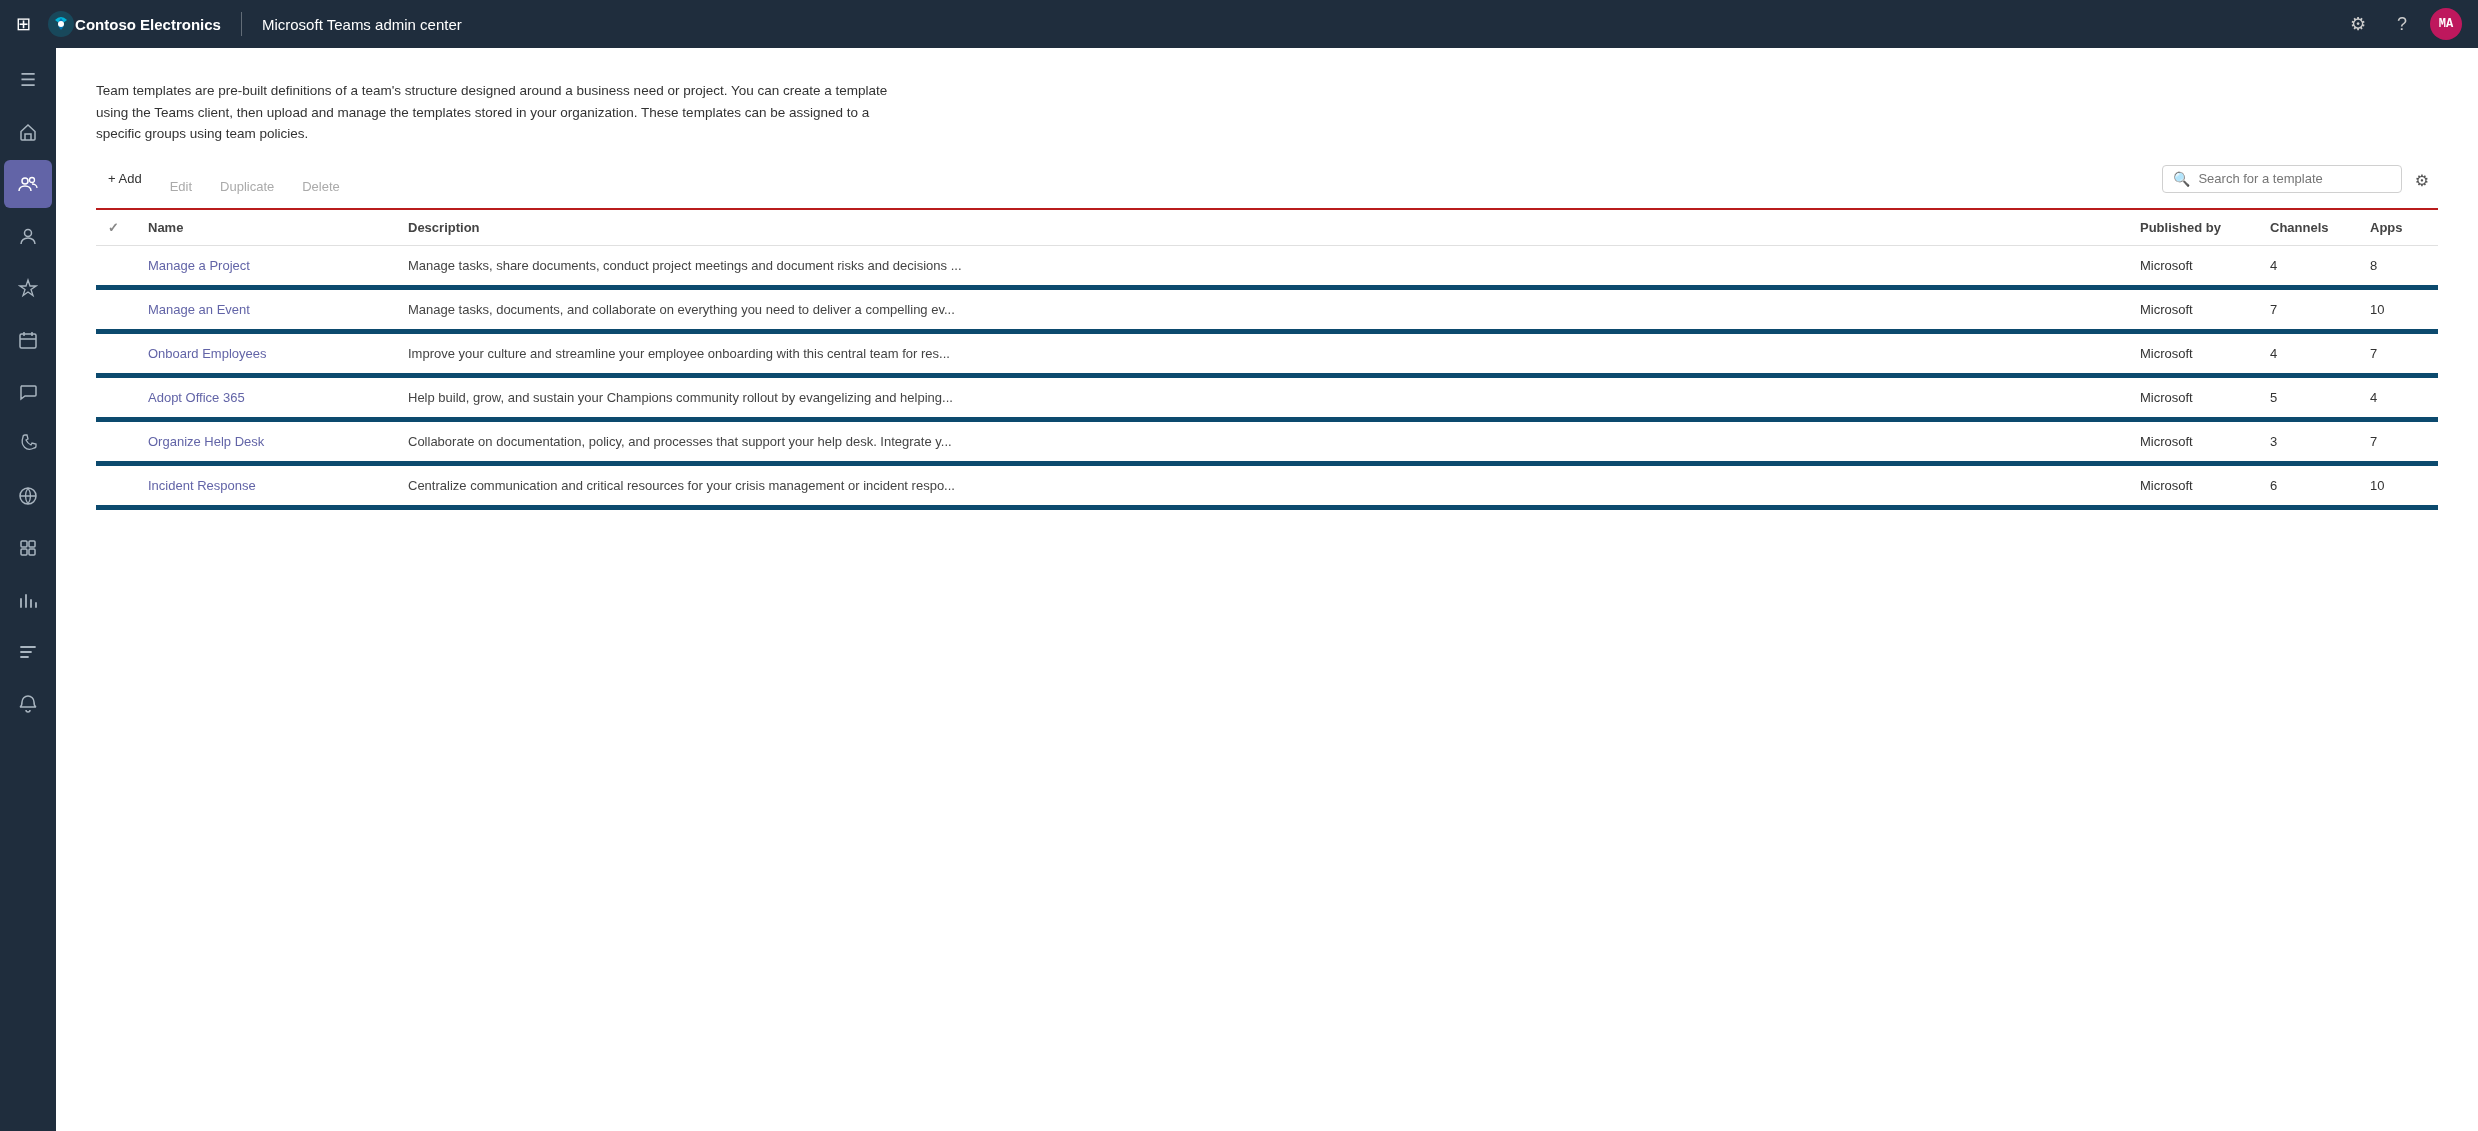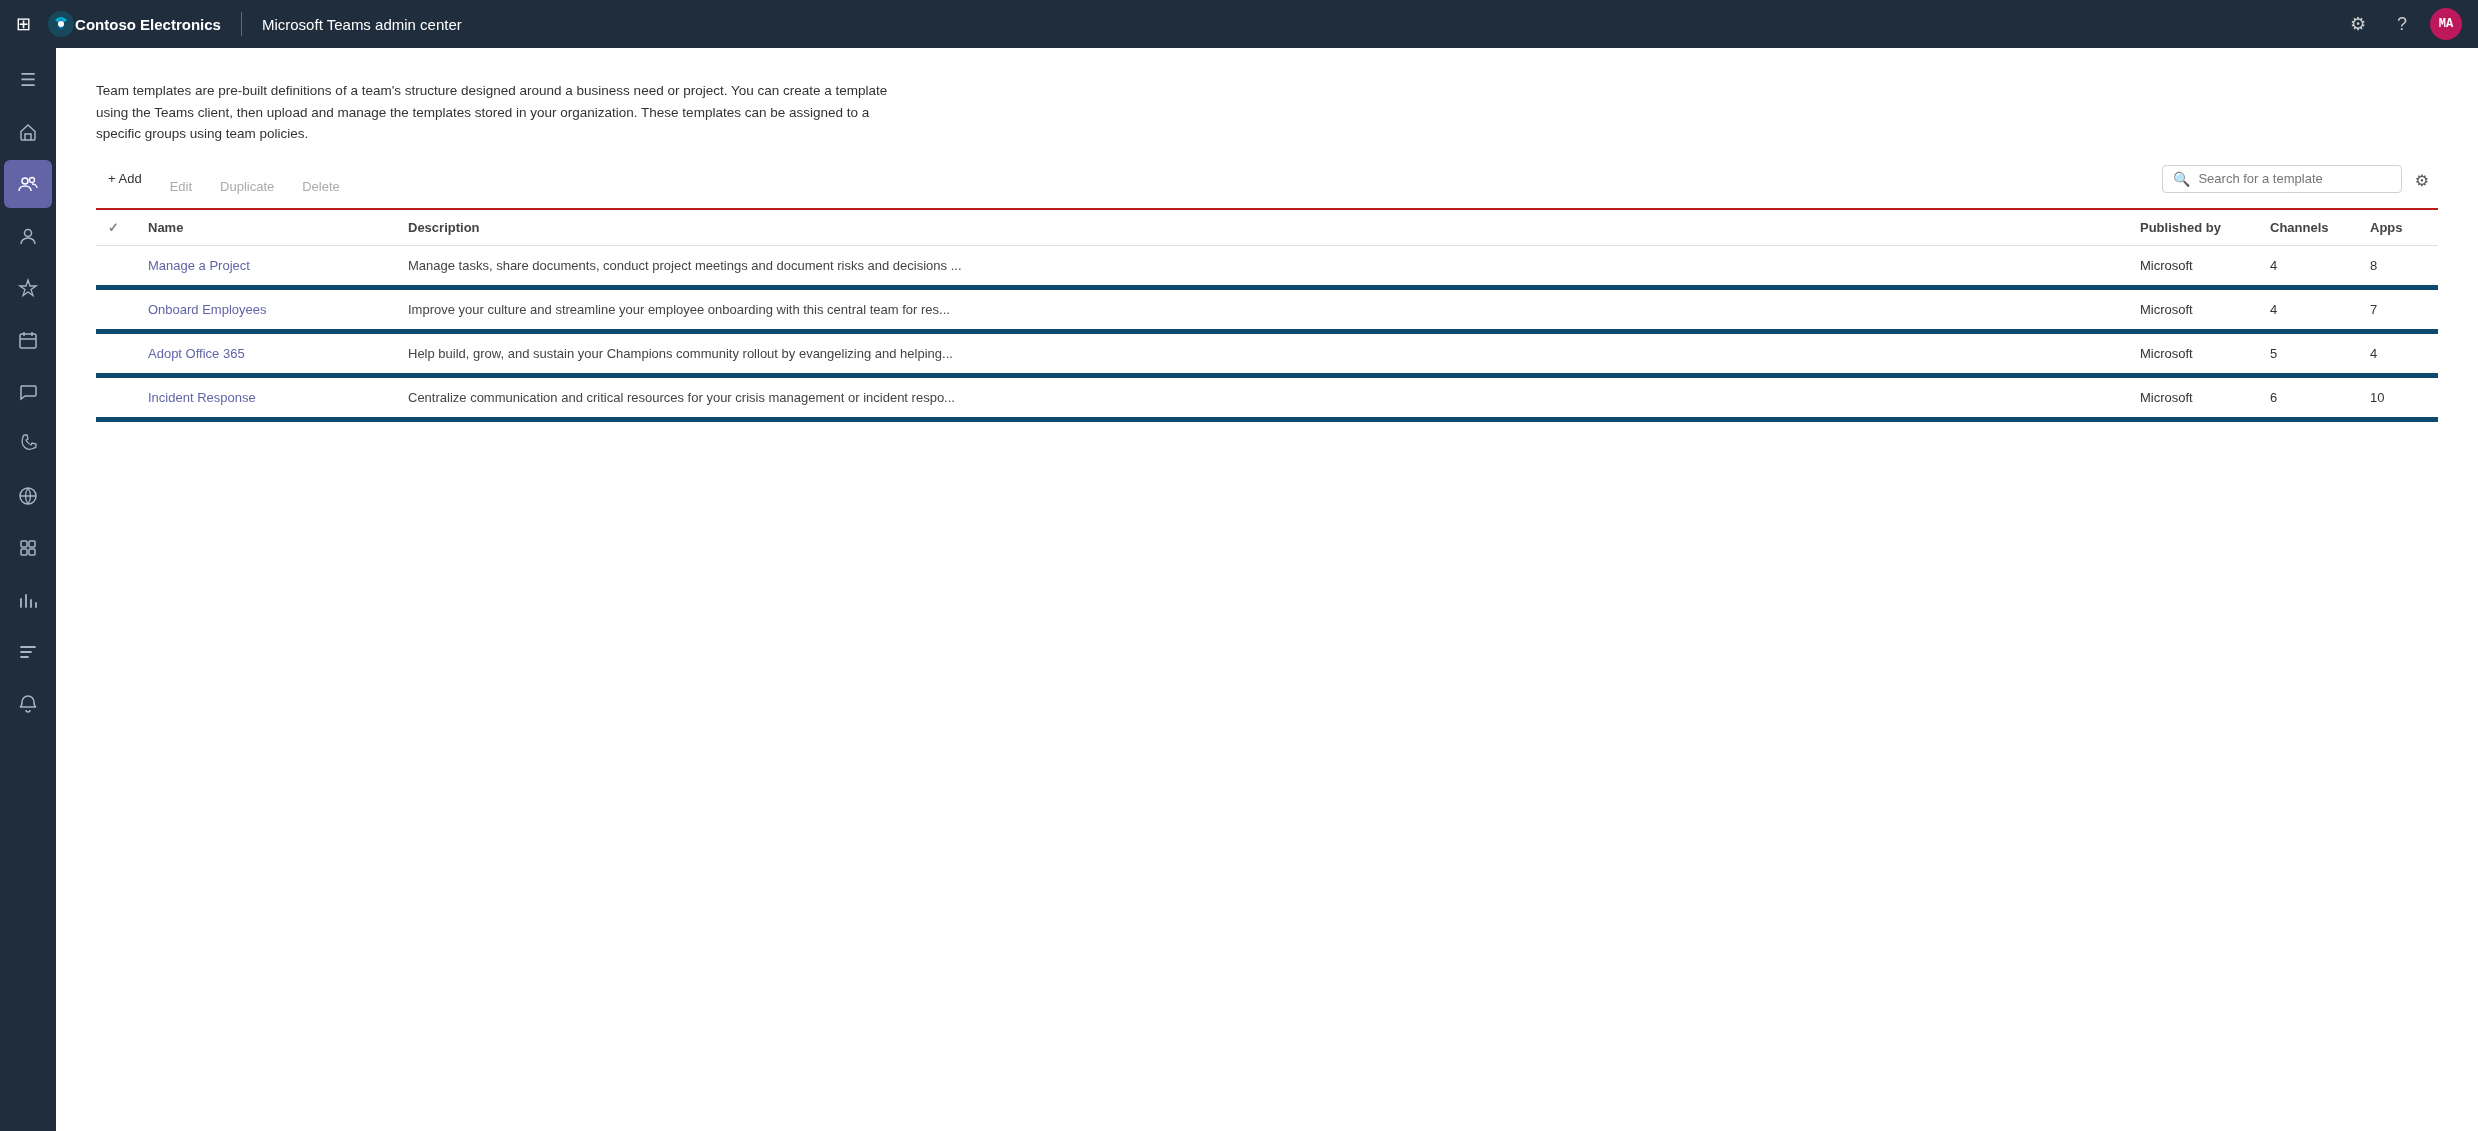--- a/index.html
+++ b/index.html
@@ -308,20 +308,32 @@
       <td class="col-desc">
         <span class="desc-text">Manage tasks, share documents, conduct project meetings and document risks and decisions ...</span>
       </td>
       <td class="col-pub">Microsoft</td>
       <td class="col-chan">4</td>
       <td class="col-apps">8</td>
     </tr>
             <tr>
       <td class="col-check"></td>
       <td class="col-name">
+        <a class="name-link" href="#">Manage an Event</a>
+      </td>
+      <td class="col-desc">
+        <span class="desc-text">Manage tasks, documents, and collaborate on everything you need to deliver a compelling ev...</span>
+      </td>
+      <td class="col-pub">Microsoft</td>
+      <td class="col-chan">7</td>
+      <td class="col-apps">10</td>
+    </tr>
+            <tr>
+      <td class="col-check"></td>
+      <td class="col-name">
         <a class="name-link" href="#">Onboard Employees</a>
       </td>
       <td class="col-desc">
         <span class="desc-text">Improve your culture and streamline your employee onboarding with this central team for res...</span>
       </td>
       <td class="col-pub">Microsoft</td>
       <td class="col-chan">4</td>
       <td class="col-apps">7</td>
     </tr>
             <tr>
@@ -332,20 +344,32 @@
       <td class="col-desc">
         <span class="desc-text">Help build, grow, and sustain your Champions community rollout by evangelizing and helping...</span>
       </td>
       <td class="col-pub">Microsoft</td>
       <td class="col-chan">5</td>
       <td class="col-apps">4</td>
     </tr>
             <tr>
       <td class="col-check"></td>
       <td class="col-name">
+        <a class="name-link" href="#">Organize Help Desk</a>
+      </td>
+      <td class="col-desc">
+        <span class="desc-text">Collaborate on documentation, policy, and processes that support your help desk. Integrate y...</span>
+      </td>
+      <td class="col-pub">Microsoft</td>
+      <td class="col-chan">3</td>
+      <td class="col-apps">7</td>
+    </tr>
+            <tr>
+      <td class="col-check"></td>
+      <td class="col-name">
         <a class="name-link" href="#">Incident Response</a>
       </td>
       <td class="col-desc">
         <span class="desc-text">Centralize communication and critical resources for your crisis management or incident respo...</span>
       </td>
       <td class="col-pub">Microsoft</td>
       <td class="col-chan">6</td>
       <td class="col-apps">10</td>
     </tr>
           </tbody>

